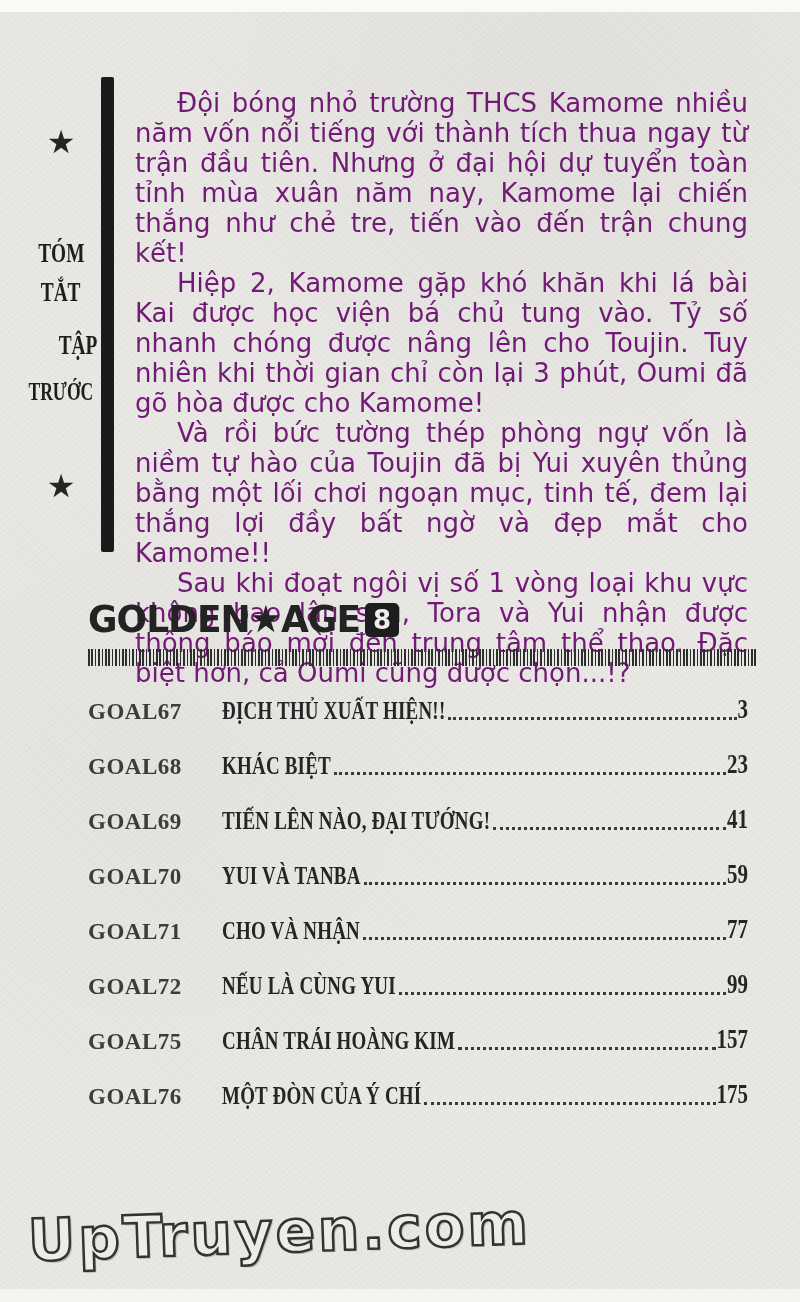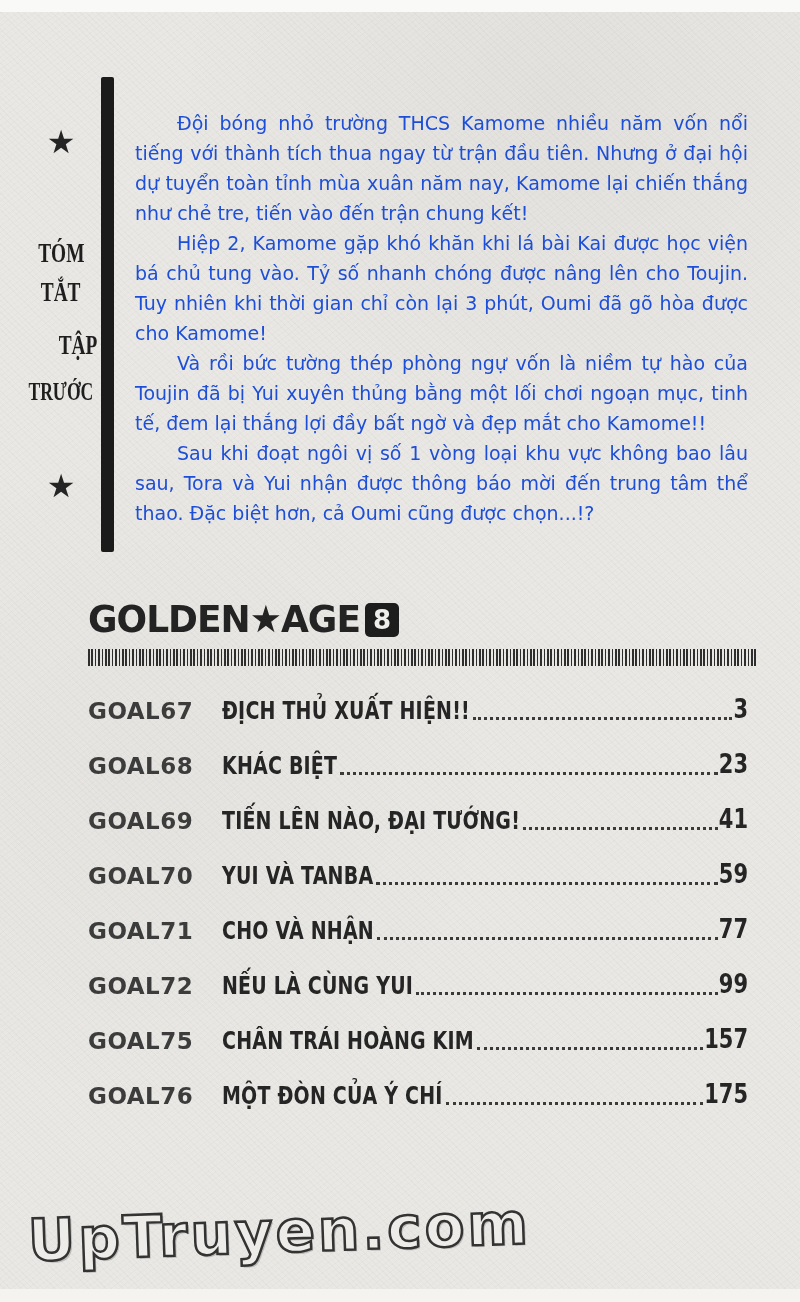--- a/index.html
+++ b/index.html
@@ -30,23 +30,22 @@
     position:absolute;left:0;right:0;
     font-weight:bold;font-size:22px;line-height:1;
     letter-spacing:0;
     font-family:Liberation Serif, serif;
   }
   .side-word span{display:inline-block;transform:scale(0.88,1.28);transform-origin:center bottom;}
   .w0{top:167px;} .w1{top:206px;} .w2{top:259px;text-align:right;} .w3{top:306px;font-size:20px;}
 
   .summary-text{
     position:absolute;left:135px;top:88px;width:613px;
-    font-size:19px;line-height:30px;color:#1d4ed8;
+    font-size:26px;line-height:30px;color:#701a75;
     text-align:justify;
-    margin-top:20px;
   }
   .summary-text p{margin:0;text-indent:42px;}
 
   
   .title-block{position:absolute;left:88px;top:598px;width:670px;z-index:2;}
   .series-line{display:flex;align-items:center;height:42px;}
   .series-name{
     font-weight:800;font-size:36px;letter-spacing:-1px;color:#232323;
     display:inline-block;transform:scaleY(1.05);transform-origin:left bottom;
   }
@@ -56,21 +55,21 @@
     background:#1d1d1d;color:#efeeea;border-radius:5px;
     font-weight:800;font-size:26px;
   }
   .stripe{
     margin-top:9px;height:17px;width:669px;
     background:repeating-linear-gradient(90deg,#2e2e2e 0 1.6px,transparent 1.6px 3.4px);
   }
 
   
   .toc{position:absolute;left:88px;top:693px;width:660px;z-index:2;}
-  .toc-row{display:flex;align-items:flex-end;height:30px;margin-bottom:25px;}
+  .toc-row{display:flex;align-items:flex-end;height:30px;margin-bottom:25px;font-family:Liberation Serif, serif;}
   .goal-label{
     flex:0 0 134px;font-weight:700;font-size:23px;color:#3c3c3c;
     letter-spacing:0.5px;line-height:1;
   }
   .chapter-title{
     flex:0 0 auto;white-space:nowrap;
     font-weight:800;font-size:19px;line-height:1;color:#252525;
     display:inline-block;transform:scaleY(1.32);transform-origin:left bottom;
     letter-spacing:0.2px;
   }

